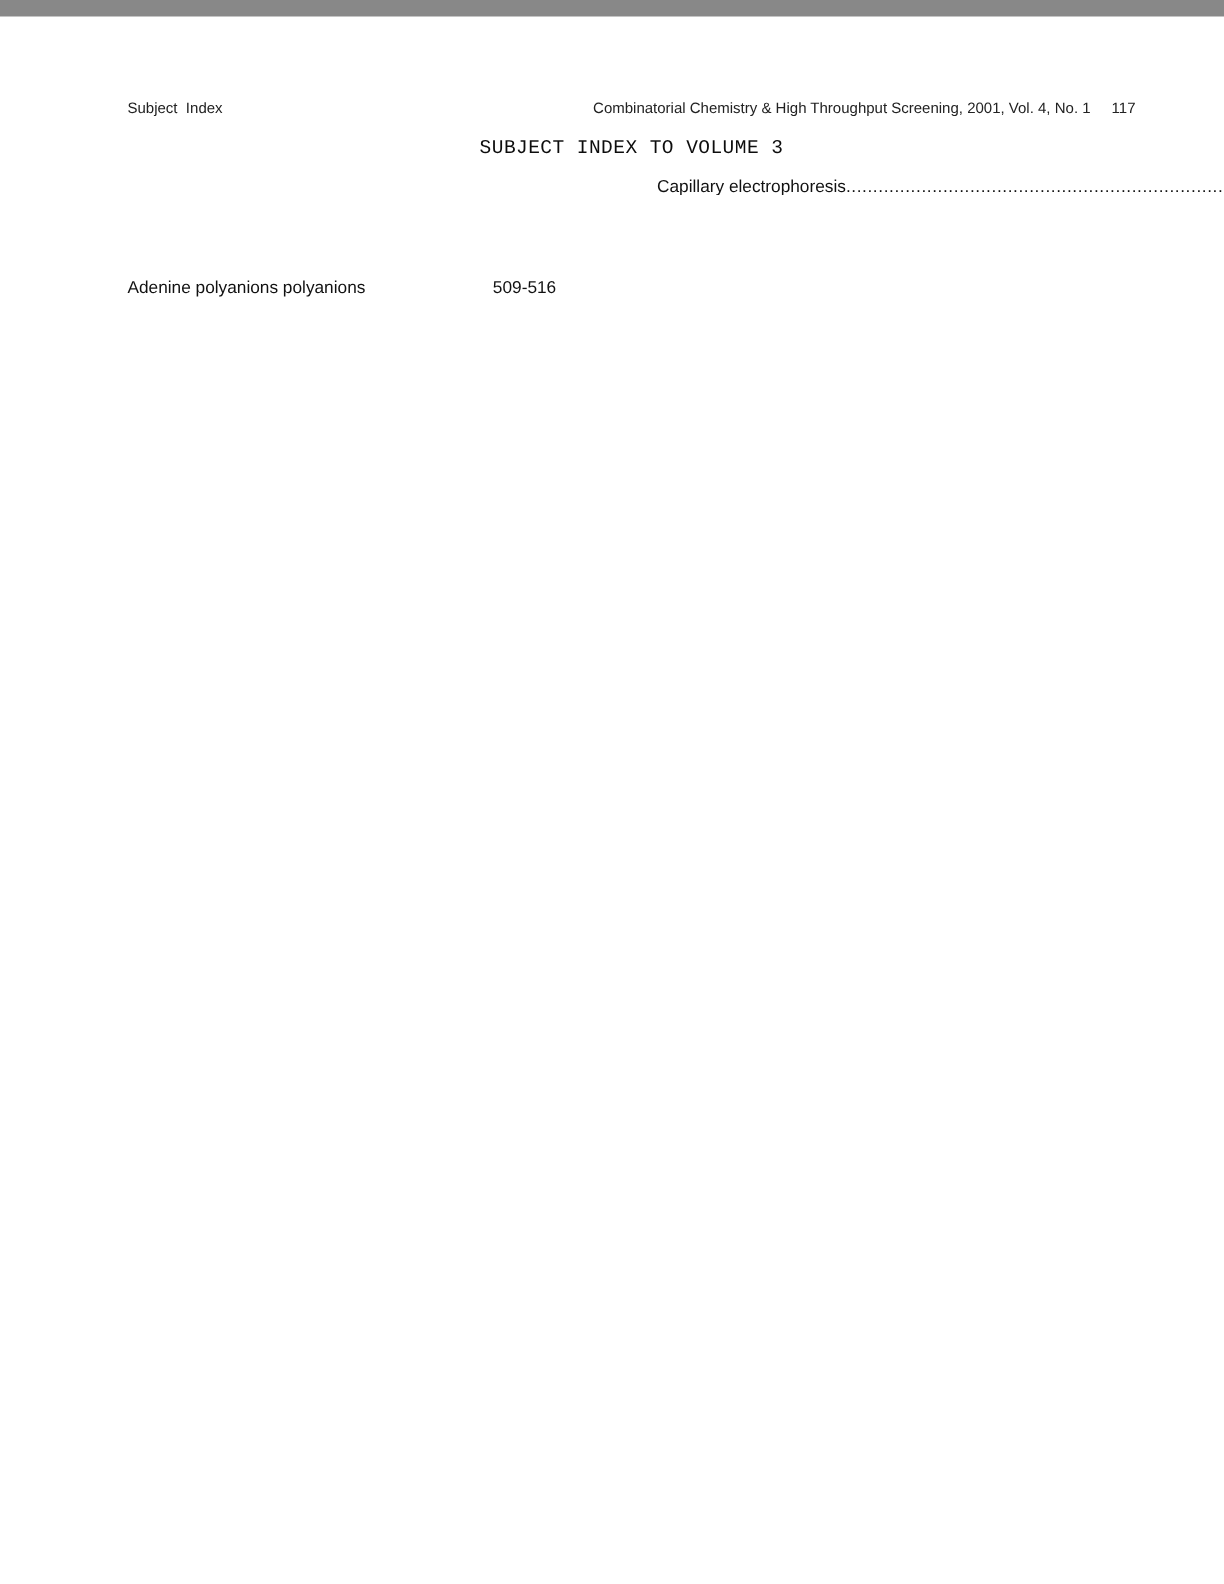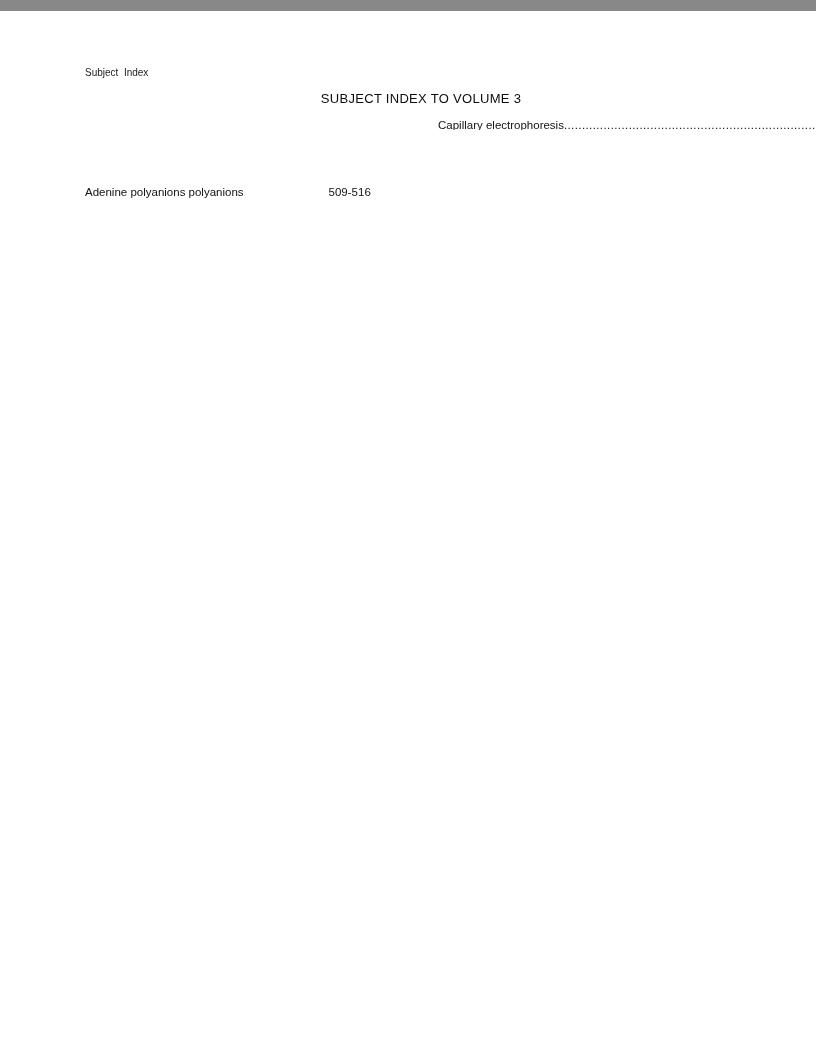--- a/index.html
+++ b/index.html
@@ -23,20 +23,21 @@
   }
   .running-head .left{white-space:pre;}
   .running-head .right{white-space:pre;}
   .running-head .folio{margin-left:14px;}
   .index-title{
     text-align:center;
     font-size:13px;
     letter-spacing:0.3px;
     color:#0d0d0d;
     margin-top:13px;
+    font-family:Liberation Mono, monospace;
   }
   .columns{
     display:grid;
     grid-template-columns:336px 1fr;
     column-gap:17px;
     margin-top:13px;
     font-size:11.5px;
     line-height:13.6px;
   }
   .entry{margin-top:12px;}
@@ -53,20 +54,21 @@
     letter-spacing:0.4px;
   }
   .line .page{flex:0 0 auto;}
 </style>
 </head>
 <body>
 
 <div class="page">
   <div class="running-head">
     <span class="left">Subject  Index</span>
+    <span class="right"><span>Combinatorial Chemistry &amp; High Throughput Screening, 2001, Vol. 4, No. 1</span><span class="folio">117</span></span>
   </div>
 
   <div class="index-title">SUBJECT INDEX TO VOLUME 3</div>
 
   <div class="columns">
     <div class="col">
         <div class="entry">
           <div class="line indent-0">
             <span class="text">Adenine polyanions polyanions</span>
             <span class="dots">....................................................................................................................................................................................</span>

